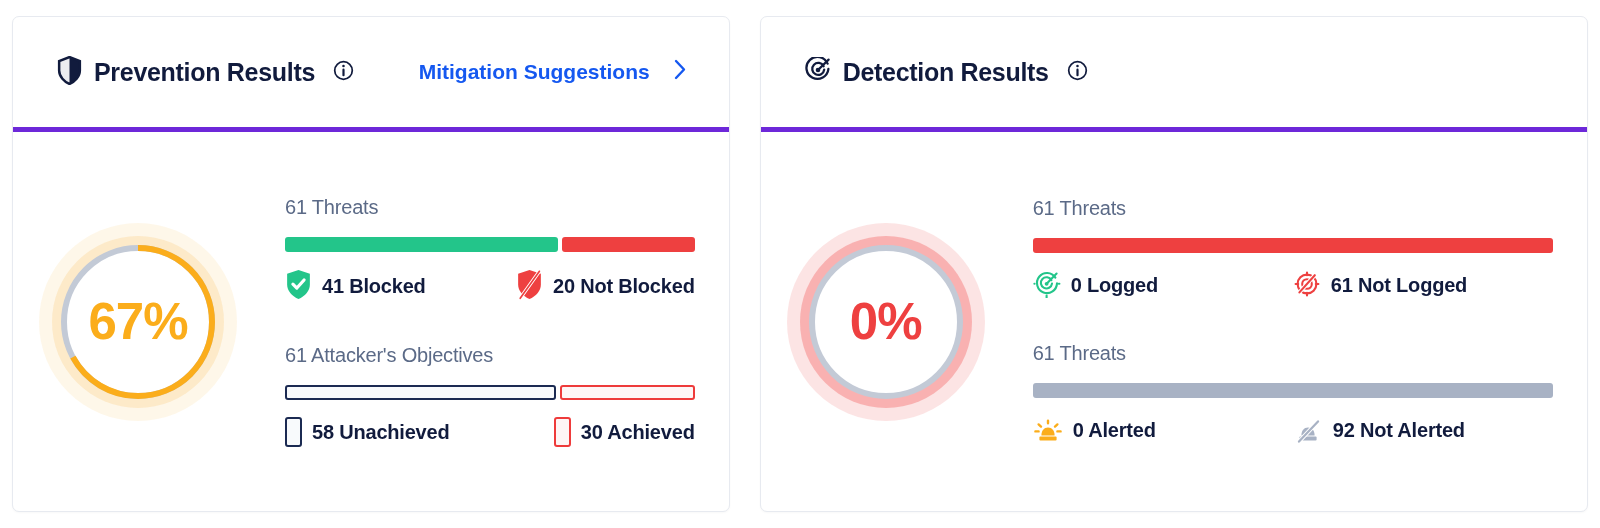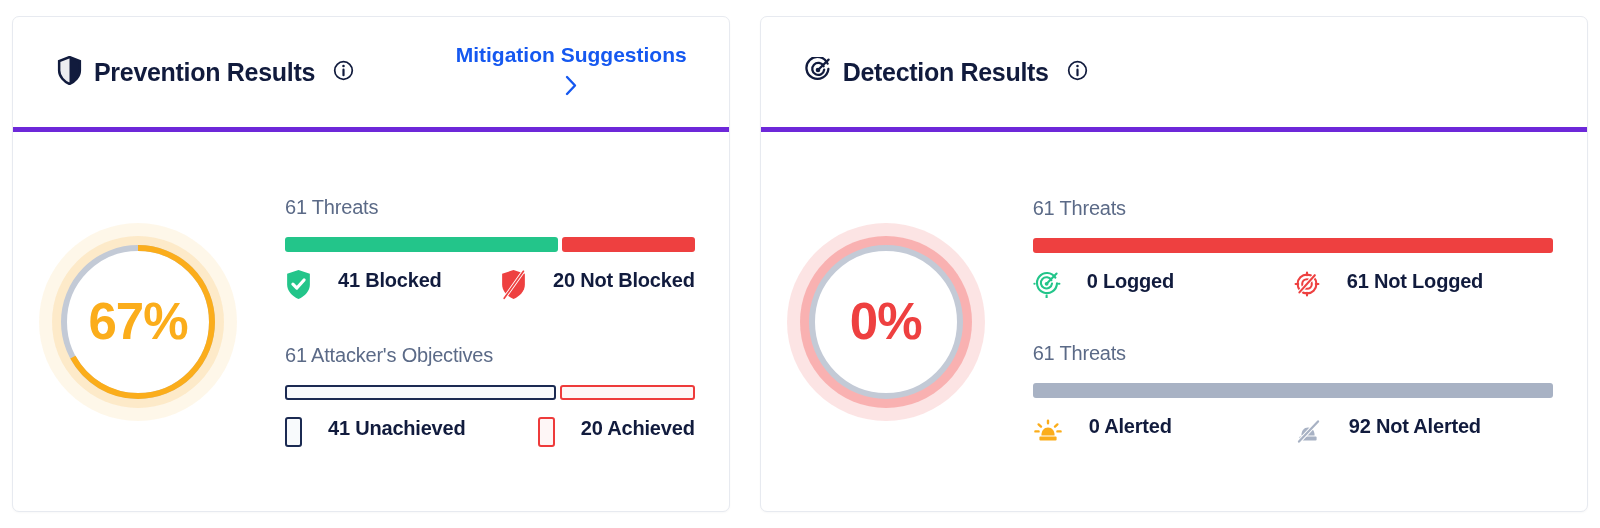--- a/index.html
+++ b/index.html
@@ -45,27 +45,26 @@
     font-weight: bold;
     color: #111b3d;
     letter-spacing: -0.3px;
     white-space: nowrap;
   }
   .info-ico { margin-left: 6px; display: block; }
   .head-link {
     margin-left: auto;
     display: flex;
     align-items: center;
-    gap: 8px;
+    gap: 24px;
     color: #1558f0;
     font-size: 21px;
     font-weight: bold;
     cursor: pointer;
     white-space: nowrap;
-    flex-direction: column;
   }
 
   
   .card-body {
     flex: 1;
     display: flex;
     align-items: center;
     padding: 0 34px 0 22px;
   }
   .gauge-wrap {
@@ -110,22 +109,22 @@
   }
   .bar-seg { border-radius: 3px; height: 15px; }
   .bar-seg.outline { background: transparent; }
 
   .legend {
     display: flex;
     margin-top: 17px;
   }
   .legend-item {
     display: flex;
-    align-items: flex-start;
-    gap: 26px;
+    align-items: center;
+    gap: 10px;
   }
   .legend-text {
     font-size: 20px;
     font-weight: bold;
     color: #111b3d;
     white-space: nowrap;
     letter-spacing: -0.2px;
   }
   .legend-ico { display: block; flex: none; }
   .box-ico {
@@ -220,25 +219,25 @@
 
         <div class="metric">
           <div class="metric-title">61 Attacker's Objectives</div>
           <div class="bar">
             <div class="bar-seg outline" style="flex:41; border:2px solid #1b2a52; background:#f8fafc;"></div>
             <div class="bar-seg outline" style="flex:20; border:2px solid #ee3b3b; background:#fef6f6;"></div>
           </div>
           <div class="legend">
             <div class="legend-item" style="flex:41;">
               <span class="box-ico"></span>
-              <span class="legend-text">41 Unachieved</span>
+              <span class="legend-text">58 Unachieved</span>
             </div>
             <div class="legend-item" style="flex:20;">
               <span class="box-ico red"></span>
-              <span class="legend-text">20 Achieved</span>
+              <span class="legend-text">30 Achieved</span>
             </div>
           </div>
         </div>
 
       </div>
     </div>
   </div>
 
   <div class="card card-detection">
 

